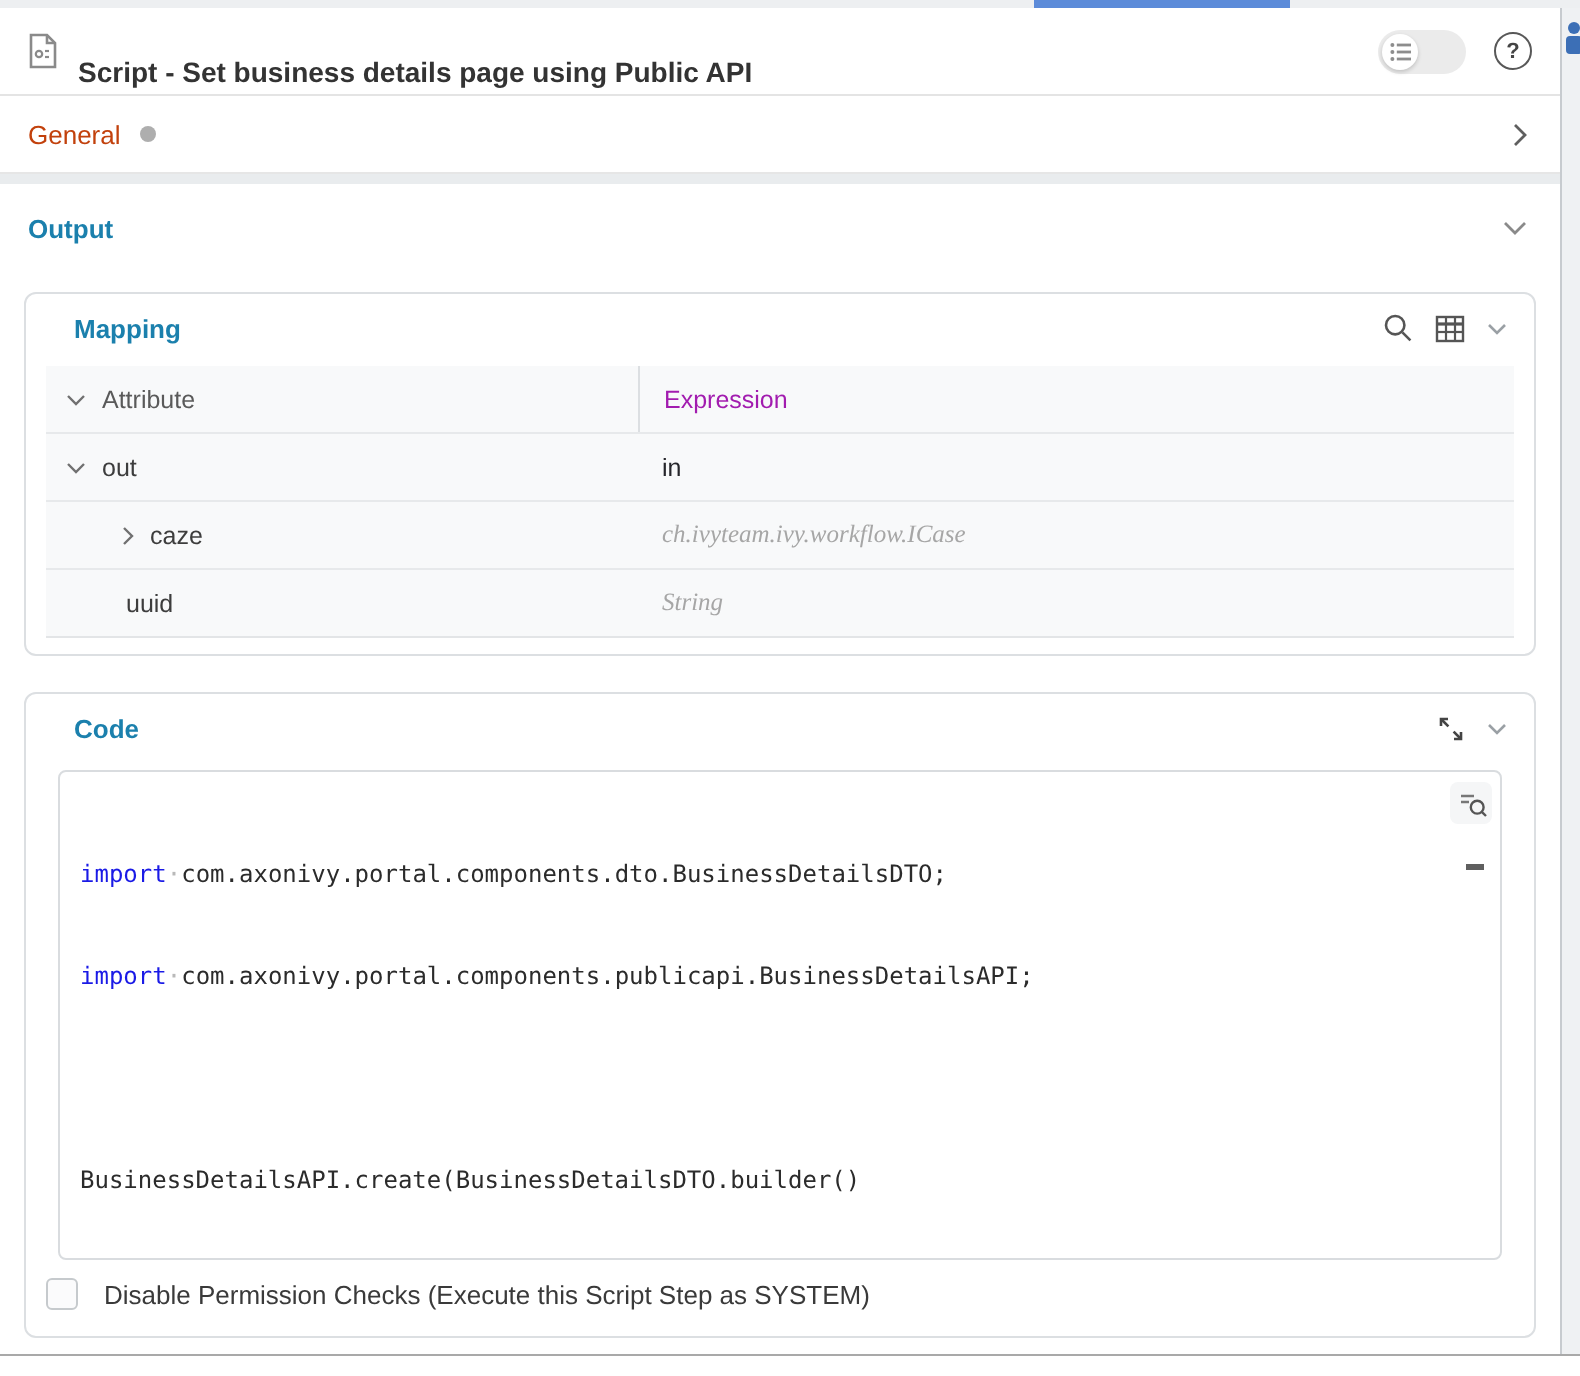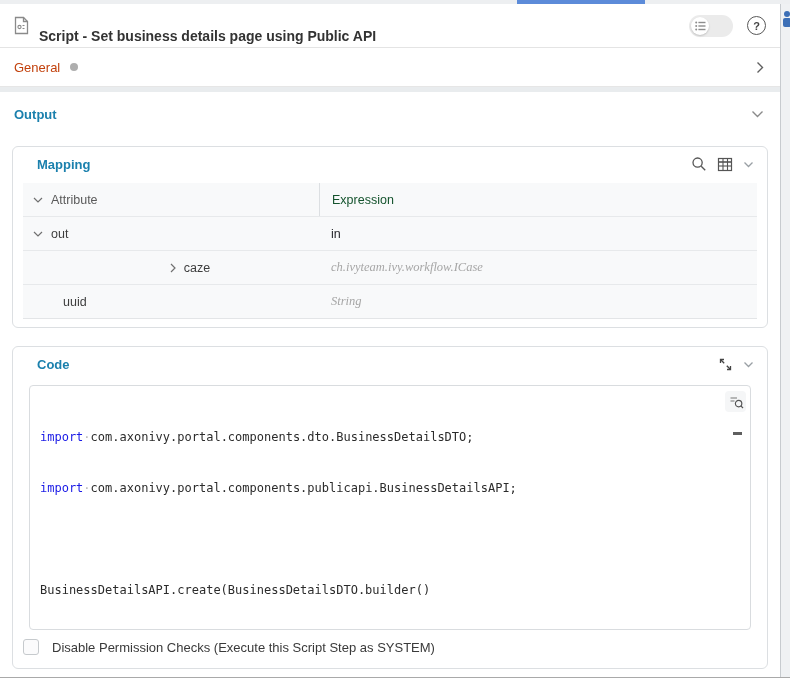--- a/index.html
+++ b/index.html
@@ -37,23 +37,23 @@
   .card-head{ height:34px; display:flex; align-items:center; padding:0 13px 0 24px; }
   .head-icons{ display:flex; align-items:center; gap:10px; }
   
   .map-table{ margin:2px 10px 8px; background:#f8f9fa; font-size:12.5px; }
   .trow{ display:grid; grid-template-columns:296px 1fr; height:34px; border-bottom:1px solid #e7e9eb; }
   .trow:last-child{ border-bottom:1px solid #e3e5e7; }
   .tc{ display:flex; align-items:center; }
   .tc-attr{ padding-left:10px; color:#3d3d3d; }
   .tc-expr{ padding-left:12px; color:#26262b; }
   .tc-head{ color:#5a5a5a; }
-  .tc-head-expr{ border-left:1px solid #dcdfe2; color:#14532d; }
+  .tc-head-expr{ border-left:1px solid #dcdfe2; color:#a21caf; }
   .chev-gap{ margin-right:8px; display:flex; align-items:center; }
-  .ind1{ padding-left:38px;justify-content:center; }
+  .ind1{ padding-left:38px; }
   .ind1b{ padding-left:40px; }
   .placeholder{ color:#a6a6a6; font-style:italic;font-family:Liberation Serif, serif; }
   
   .editor{ position:relative; margin:4px 16px 0; height:245px; border:1px solid #d9dcdf; border-radius:4px;
     background:#fff; padding:9px 10px; font-family:"DejaVu Sans Mono",monospace; font-size:12px;
     line-height:17px; color:#2b2b2b; white-space:pre; overflow:hidden; }
   .kw{ color:#1a1ae6; }
   .ws{ color:#b9b9b9; }
   .find-box{ position:absolute; top:5px; right:4px; width:21px; height:21px; background:#f5f6f7;
     border-radius:4px; display:flex; align-items:center; justify-content:center; }

